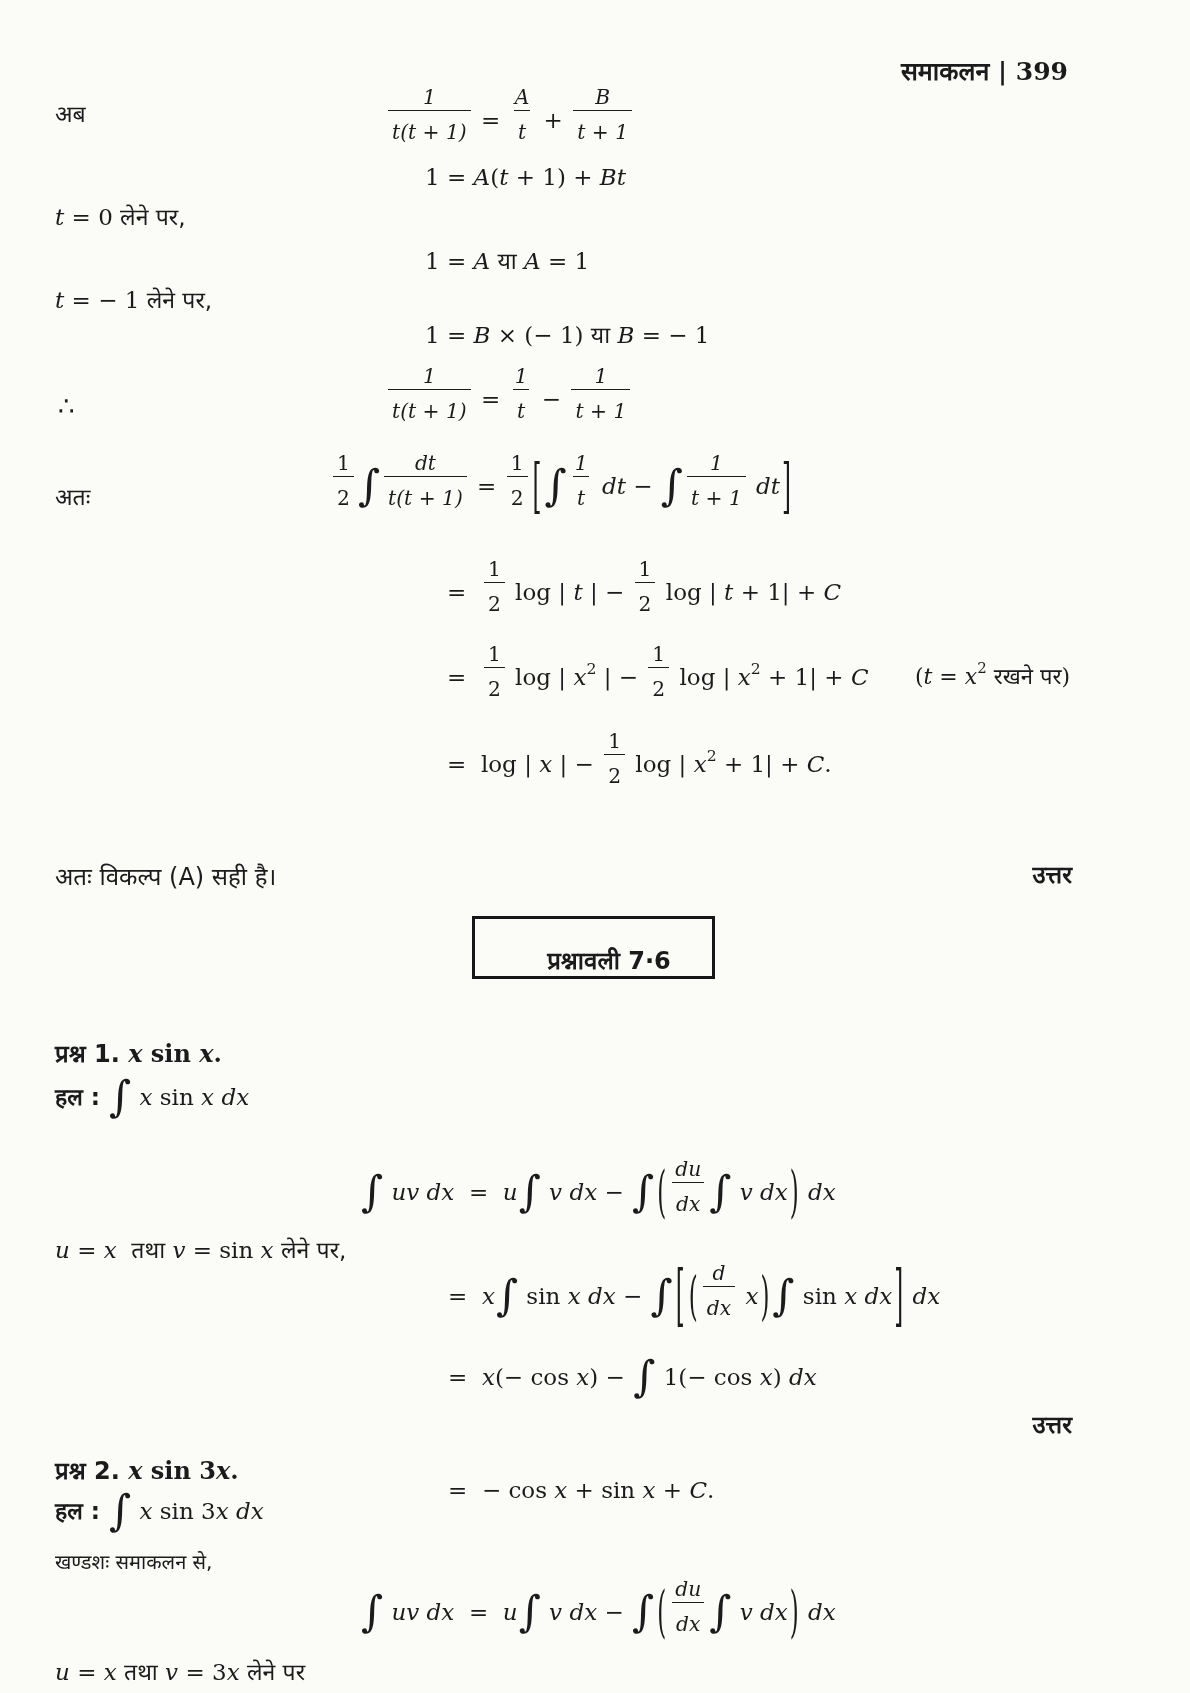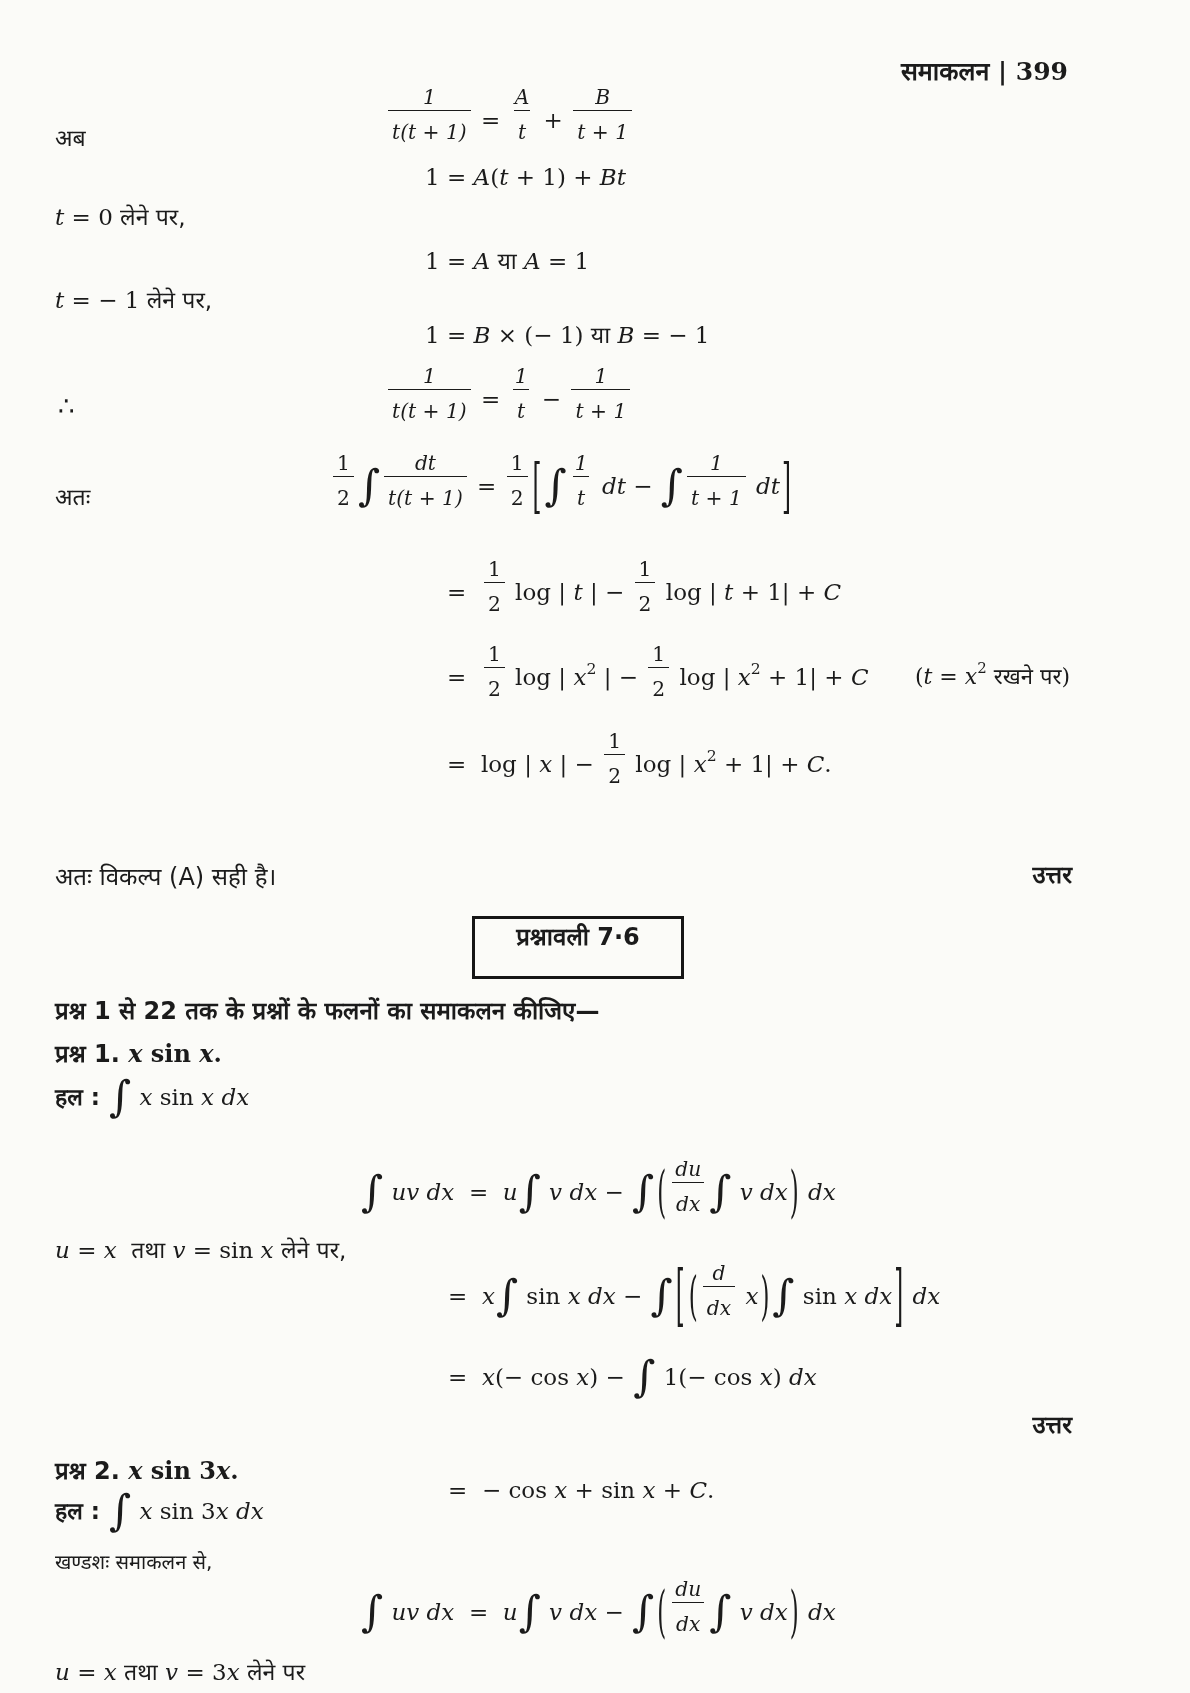--- a/index.html
+++ b/index.html
@@ -21,34 +21,34 @@
   .frac{display:inline-flex;flex-direction:column;align-items:center;
         font-size:0.88em;line-height:1.18;margin:0 3px;}
   .frac .num{padding:0 4px;}
   .frac .den{border-top:1.7px solid #1b1b1b;padding:10px 4px;}
   .int{font-size:1.85em;line-height:0.9;margin:0 1px;font-style:normal;font-weight:400;}
   .big{display:inline-block;transform:scaleY(var(--sy,2.2));line-height:1;margin:0 2px;font-weight:300;}
   .sup{font-size:0.68em;position:relative;top:-0.55em;}
   .hdr{position:absolute;font-weight:bold;font-size:25px;white-space:pre;}
   .box{
     position:absolute;border:3px solid #161616;
-    display:flex;align-items:flex-start;justify-content:center;
-    font-weight:bold;font-size:24px;
+    display:flex;align-items:flex-end;justify-content:center;
+    font-weight:bold;font-size:24px;padding-left:31px;
   }
 </style>
 </head>
 <body style="background: rgb(251, 251, 248); color: rgb(27, 27, 27);">
 
 <div class="page">
 
   <div class="hdr" style="top:24px;right:122px;">
     <span class="hi">समाकलन</span><span> | </span><span>399</span>
   </div>
 
-  <div class="line hi" style="left:55px;top:124px;">अब</div>
+  <div class="line hi" style="left:55px;top:100px;">अब</div>
   <div class="line" style="left:385px;top:86px;"><span class="frac it"><span class="num">1</span><span class="den">t(t + 1)</span></span><span class=""> = </span><span class="frac it"><span class="num">A</span><span class="den">t</span></span><span class=""> + </span><span class="frac it"><span class="num">B</span><span class="den">t + 1</span></span></div>
 
   <div class="line" style="left:425px;top:163px;"><span class="">1 = </span><span class="it ">A</span><span class="">(</span><span class="it ">t</span><span class=""> + 1) + </span><span class="it ">Bt</span></div>
 
   <div class="line" style="left:55px;top:203px;"><span class="it ">t</span><span class=""> = 0 </span><span class="hi ">लेने पर,</span></div>
   <div class="line" style="left:425px;top:247px;"><span class="">1 = </span><span class="it ">A</span><span class=""> </span><span class="hi ">या</span><span class=""> </span><span class="it ">A</span><span class=""> = 1</span></div>
 
   <div class="line" style="left:55px;top:286px;"><span class="it ">t</span><span class=""> = − 1 </span><span class="hi ">लेने पर,</span></div>
   <div class="line" style="left:425px;top:321px;"><span class="">1 = </span><span class="it ">B</span><span class=""> × (− 1) </span><span class="hi ">या</span><span class=""> </span><span class="it ">B</span><span class=""> = − 1</span></div>
 
@@ -65,21 +65,20 @@
 
   <div class="line" style="left:447px;top:730px;justify-content:center;"><span class="">=  log | </span><span class="it ">x</span><span class=""> | − </span><span class="frac"><span class="num">1</span><span class="den">2</span></span><span class=""> log | </span><span class="it ">x</span><span class="sup">2</span><span class=""> + 1| + </span><span class="it ">C</span><span class="">.</span></div>
 
   <div class="line hi" style="left:55px;top:862px;font-size:24px;">अतः विकल्प (A) सही है।</div>
   <div class="line hi bold" style="right:118px;top:860px;font-size:24px;">उत्तर</div>
 
   <div class="box hi" style="left:472px;top:916px;width:206px;height:57px;">
     <span>प्रश्नावली 7·6</span>
   </div>
 
-  <div class="line hi bold sz24" style="left:55px;top:996px;">प्रश्न 1 से 22 तक के प्रश्नों के फलनों का समाकलन कीजिए—</div>
 
   <div class="line bold sz24" style="left:55px;top:1039px;"><span class="hi ">प्रश्न 1. </span><span class="it ">x</span><span class=""> sin </span><span class="it ">x</span><span class="">.</span></div>
 
   <div class="line" style="left:55px;top:1078px;"><span class="hi b">हल : </span><span class="int">∫</span><span class=""> </span><span class="it ">x</span><span class=""> sin </span><span class="it ">x</span><span class=""> </span><span class="it ">dx</span></div>
 
   <div class="line" style="left:360px;top:1158px;"><span class="int">∫</span><span class="it "> uv dx</span><span class="">  =  </span><span class="it ">u</span><span class="int">∫</span><span class="it "> v dx</span><span class=""> − </span><span class="int">∫</span><span class="big" style="--sy: 2.4;">(</span><span class="frac it"><span class="num">du</span><span class="den">dx</span></span><span class="int">∫</span><span class="it "> v dx</span><span class="big" style="--sy: 2.4;">)</span><span class="it "> dx</span></div>
 
   <div class="line" style="left:55px;top:1236px;"><span class="it ">u</span><span class=""> = </span><span class="it ">x</span><span class="">  </span><span class="hi ">तथा</span><span class=""> </span><span class="it ">v</span><span class=""> = sin </span><span class="it ">x</span><span class=""> </span><span class="hi ">लेने पर,</span></div>
 
   <div class="line" style="left:448px;top:1262px;"><span class="">=  </span><span class="it ">x</span><span class="int">∫</span><span class=""> sin </span><span class="it ">x dx</span><span class=""> − </span><span class="int">∫</span><span class="big" style="--sy: 2.9;">[</span><span class="big" style="--sy: 2.3;">(</span><span class="frac it"><span class="num">d</span><span class="den">dx</span></span><span class="it "> x</span><span class="big" style="--sy: 2.3;">)</span><span class="int">∫</span><span class=""> sin </span><span class="it ">x dx</span><span class="big" style="--sy: 2.9;">]</span><span class="it "> dx</span></div>

